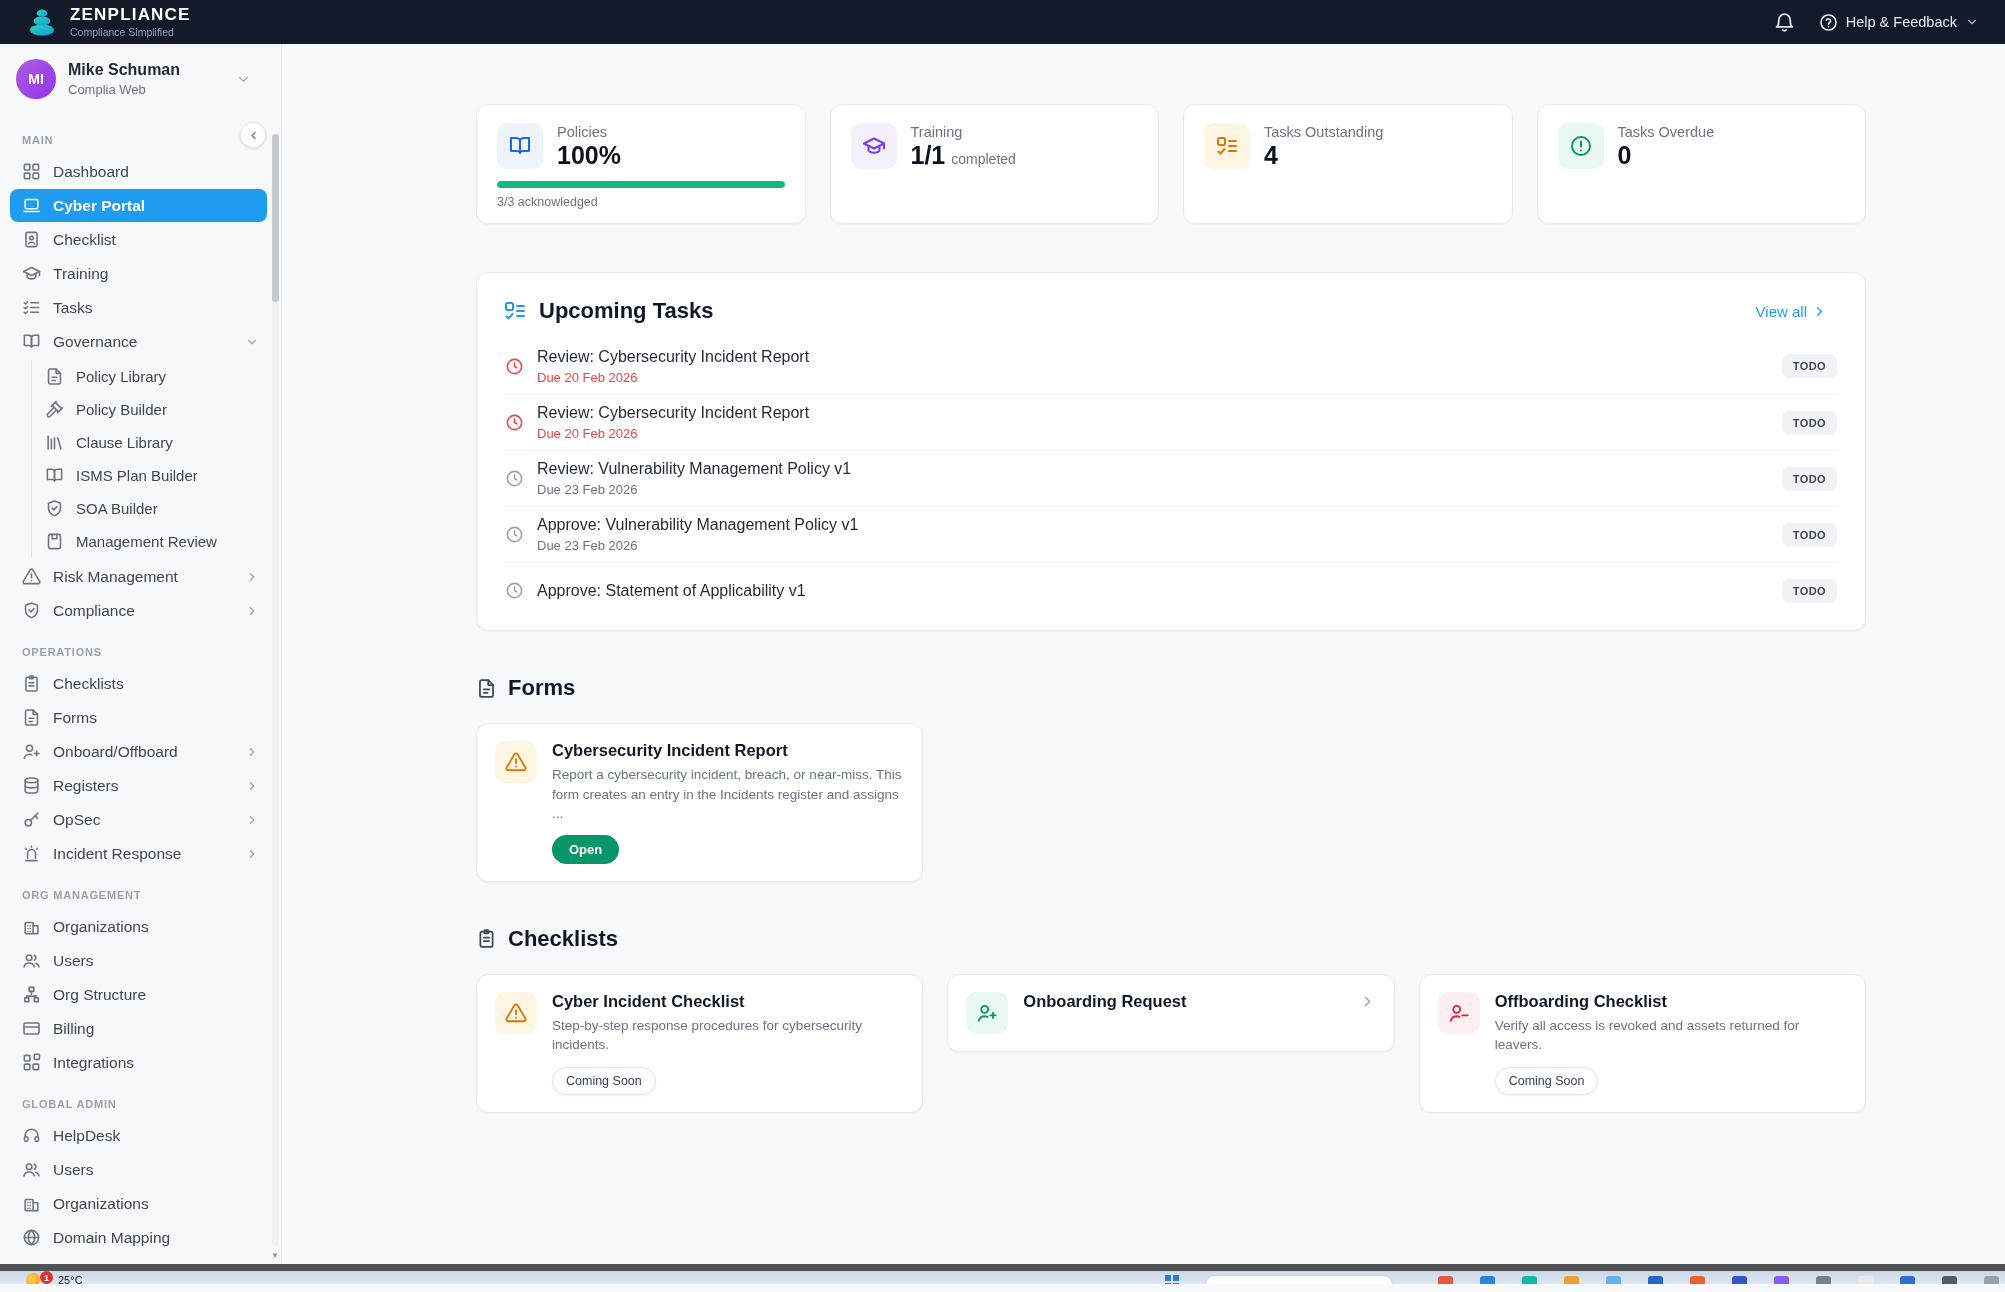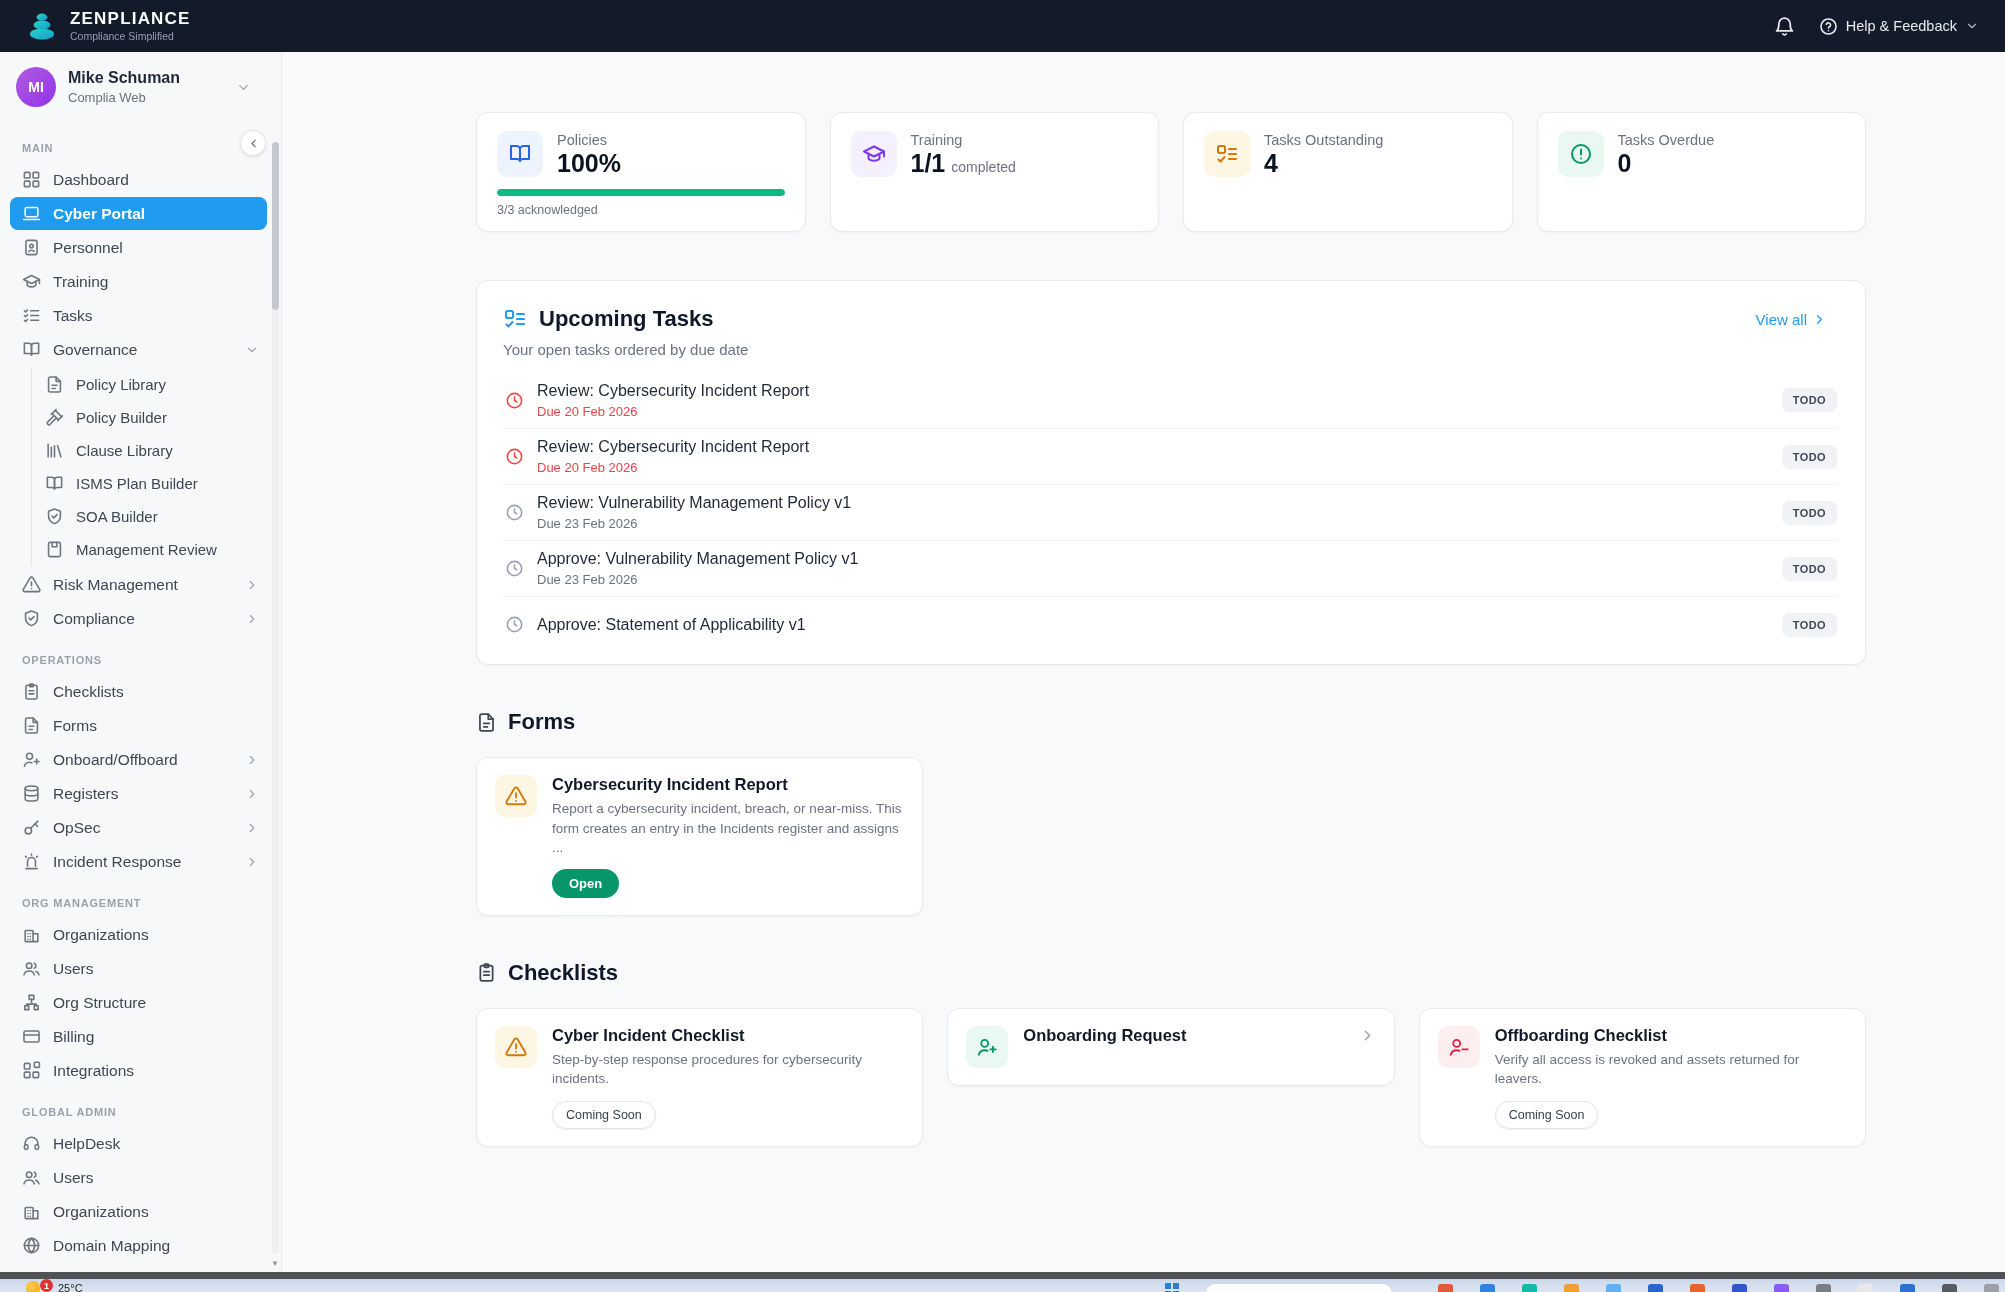--- a/index.html
+++ b/index.html
@@ -2,21 +2,21 @@
 <html><head>
 <meta charset="utf-8">
 <style>
   *{margin:0;padding:0;box-sizing:border-box}
   html,body{width:2005px;height:1292px;overflow:hidden;background:#f8f9fb;
     font-family:"Liberation Sans","DejaVu Sans",sans-serif;color:#111827}
   svg{display:block}
   .ic svg{width:100%;height:100%}
 
   
-  .topbar{height:52px;background:#131b2b;display:flex;align-items:center;padding:0 26px;color:#fff}
+  .topbar{height:44px;background:#131b2b;display:flex;align-items:center;padding:0 26px;color:#fff}
   .logo-wrap{display:flex;align-items:center;gap:12px}
   .logo-mark{width:32px;height:32px}
   .brand{font-size:17px;font-weight:bold;letter-spacing:1.2px;line-height:1.1}
   .tagline{font-size:10.5px;color:#939fb3;margin-top:2px}
   .topbar-right{margin-left:auto;display:flex;align-items:center;gap:24px}
   .tb-iconbtn{width:21px;height:21px;color:#e7eaee;background:none;border:none;cursor:pointer}
   .help-btn{display:flex;align-items:center;gap:8px;background:none;border:none;color:#e7eaee;font-size:14.5px;cursor:pointer;font-family:inherit}
   .help-btn .ic{width:19px;height:19px}
   .help-btn .chev{width:14px;height:14px;color:#aeb6c2}
 
@@ -220,21 +220,21 @@
           <span class="nav-label">Cyber Portal</span>
         </div>
         <div class="nav-item">
           <span class="nav-ic ic">
             <svg viewBox="0 0 24 24" fill="none" stroke="currentColor" stroke-width="2" stroke-linecap="round" stroke-linejoin="round">
               <rect x="5" y="3" width="14" height="18" rx="2"></rect>
               <circle cx="12" cy="10" r="2.2"></circle>
               <path d="M8.5 17c.7-2 6.3-2 7 0"></path>
             </svg>
           </span>
-          <span class="nav-label">Personnel</span>
+          <span class="nav-label">Checklist</span>
         </div>
         <div class="nav-item">
           <span class="nav-ic ic">
             <svg viewBox="0 0 24 24" fill="none" stroke="currentColor" stroke-width="2" stroke-linecap="round" stroke-linejoin="round">
               <path d="m2 9.5 10-5 10 5-10 5z"></path>
               <path d="M6.5 12.2v4c0 1.2 2.5 2.6 5.5 2.6s5.5-1.4 5.5-2.6v-4"></path>
               <path d="M22 9.5v5"></path>
             </svg>
           </span>
           <span class="nav-label">Training</span>
@@ -667,21 +667,20 @@
           <h2 class="tasks-title">Upcoming Tasks</h2>
           <button class="view-all">
             <span>View all</span>
             <span class="ic">
                 <svg viewBox="0 0 24 24" fill="none" stroke="currentColor" stroke-width="2" stroke-linecap="round" stroke-linejoin="round">
                   <path d="m9 6 6 6-6 6"></path>
                 </svg>
               </span>
           </button>
         </div>
-        <p class="tasks-sub">Your open tasks ordered by due date</p>
         <div class="task-list">
             <div class="task-row overdue">
               <span class="task-clock ic">
                 <svg viewBox="0 0 24 24" fill="none" stroke="currentColor" stroke-width="2" stroke-linecap="round" stroke-linejoin="round">
                   <circle cx="12" cy="12" r="9"></circle>
                   <path d="M12 7.5V12l3 1.8"></path>
                 </svg>
               </span>
               <div>
                 <div class="task-title">Review: Cybersecurity Incident Report</div>

